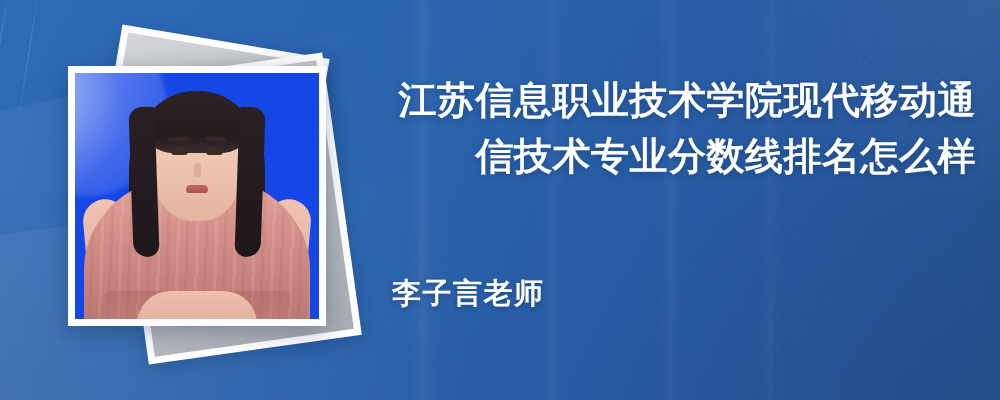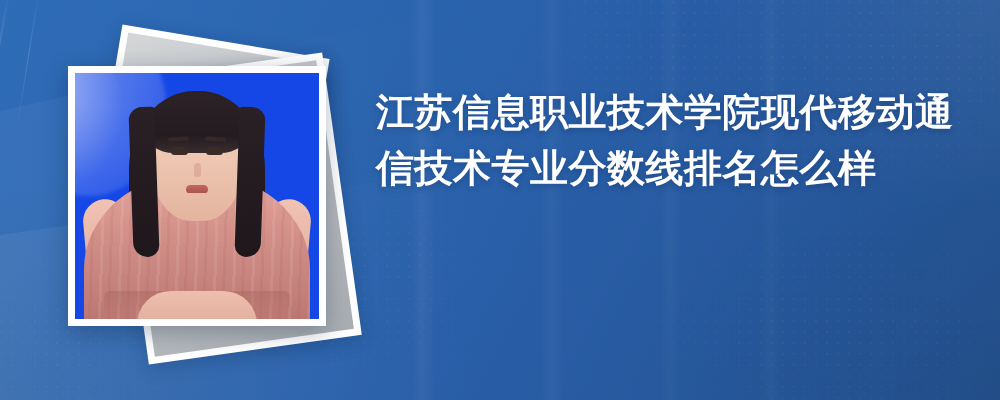--- a/index.html
+++ b/index.html
@@ -344,28 +344,29 @@
   .content {
     position: absolute;
     left: 370px;
     top: 0;
     width: 630px;
     height: 400px;
   }
   .title {
     position: absolute;
     left: 6px;
-    top: 84px;
+    top: 72px;
     width: 600px;
     color: #ffffff;
     font-size: 38px;
     font-weight: bold;
     line-height: 56px;
     letter-spacing: 0.5px;
     text-shadow: 0 2px 6px rgba(8,30,70,0.30);
+    text-align: right;
   }
   .author {
     position: absolute;
     left: 22px;
     top: 274px;
     color: #ffffff;
     font-size: 29px;
     font-weight: bold;
     letter-spacing: 1.5px;
     text-shadow: 0 2px 5px rgba(8,30,70,0.30);
@@ -430,16 +431,17 @@
           <div class="fig-nose"></div>
           <div class="fig-mouth"></div>
         </div>
       </div>
     </div>
   </div>
 
   <div class="content">
     <div class="title">江苏信息职业技术学院现代移动通信技术专业分数线排名怎么样</div>
 
+    <div class="author">李子言老师</div>
 
   </div>
 
 </div>
 
 </body></html>

